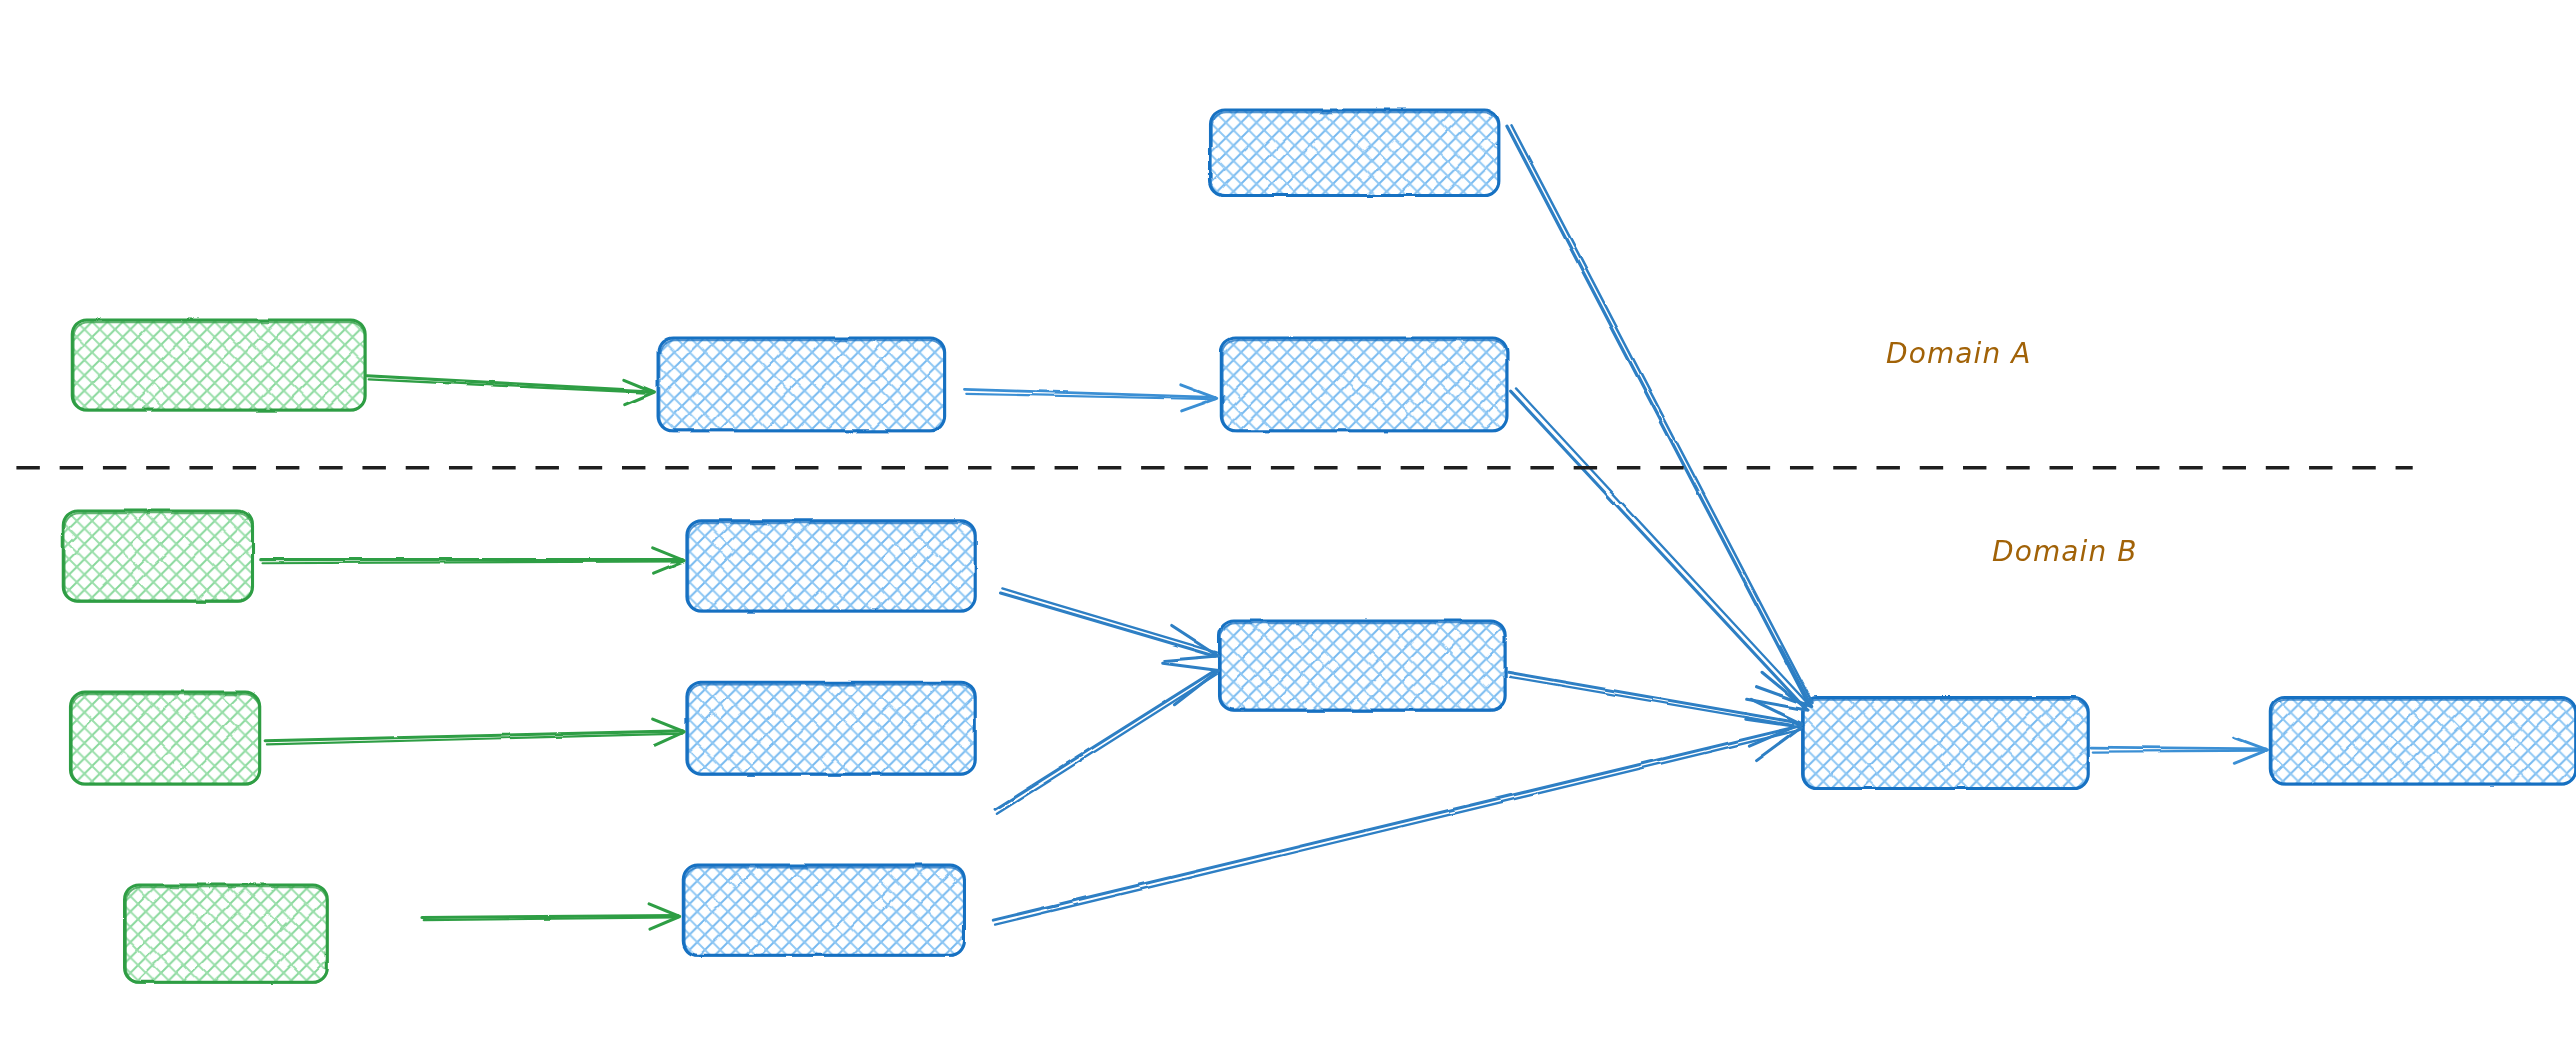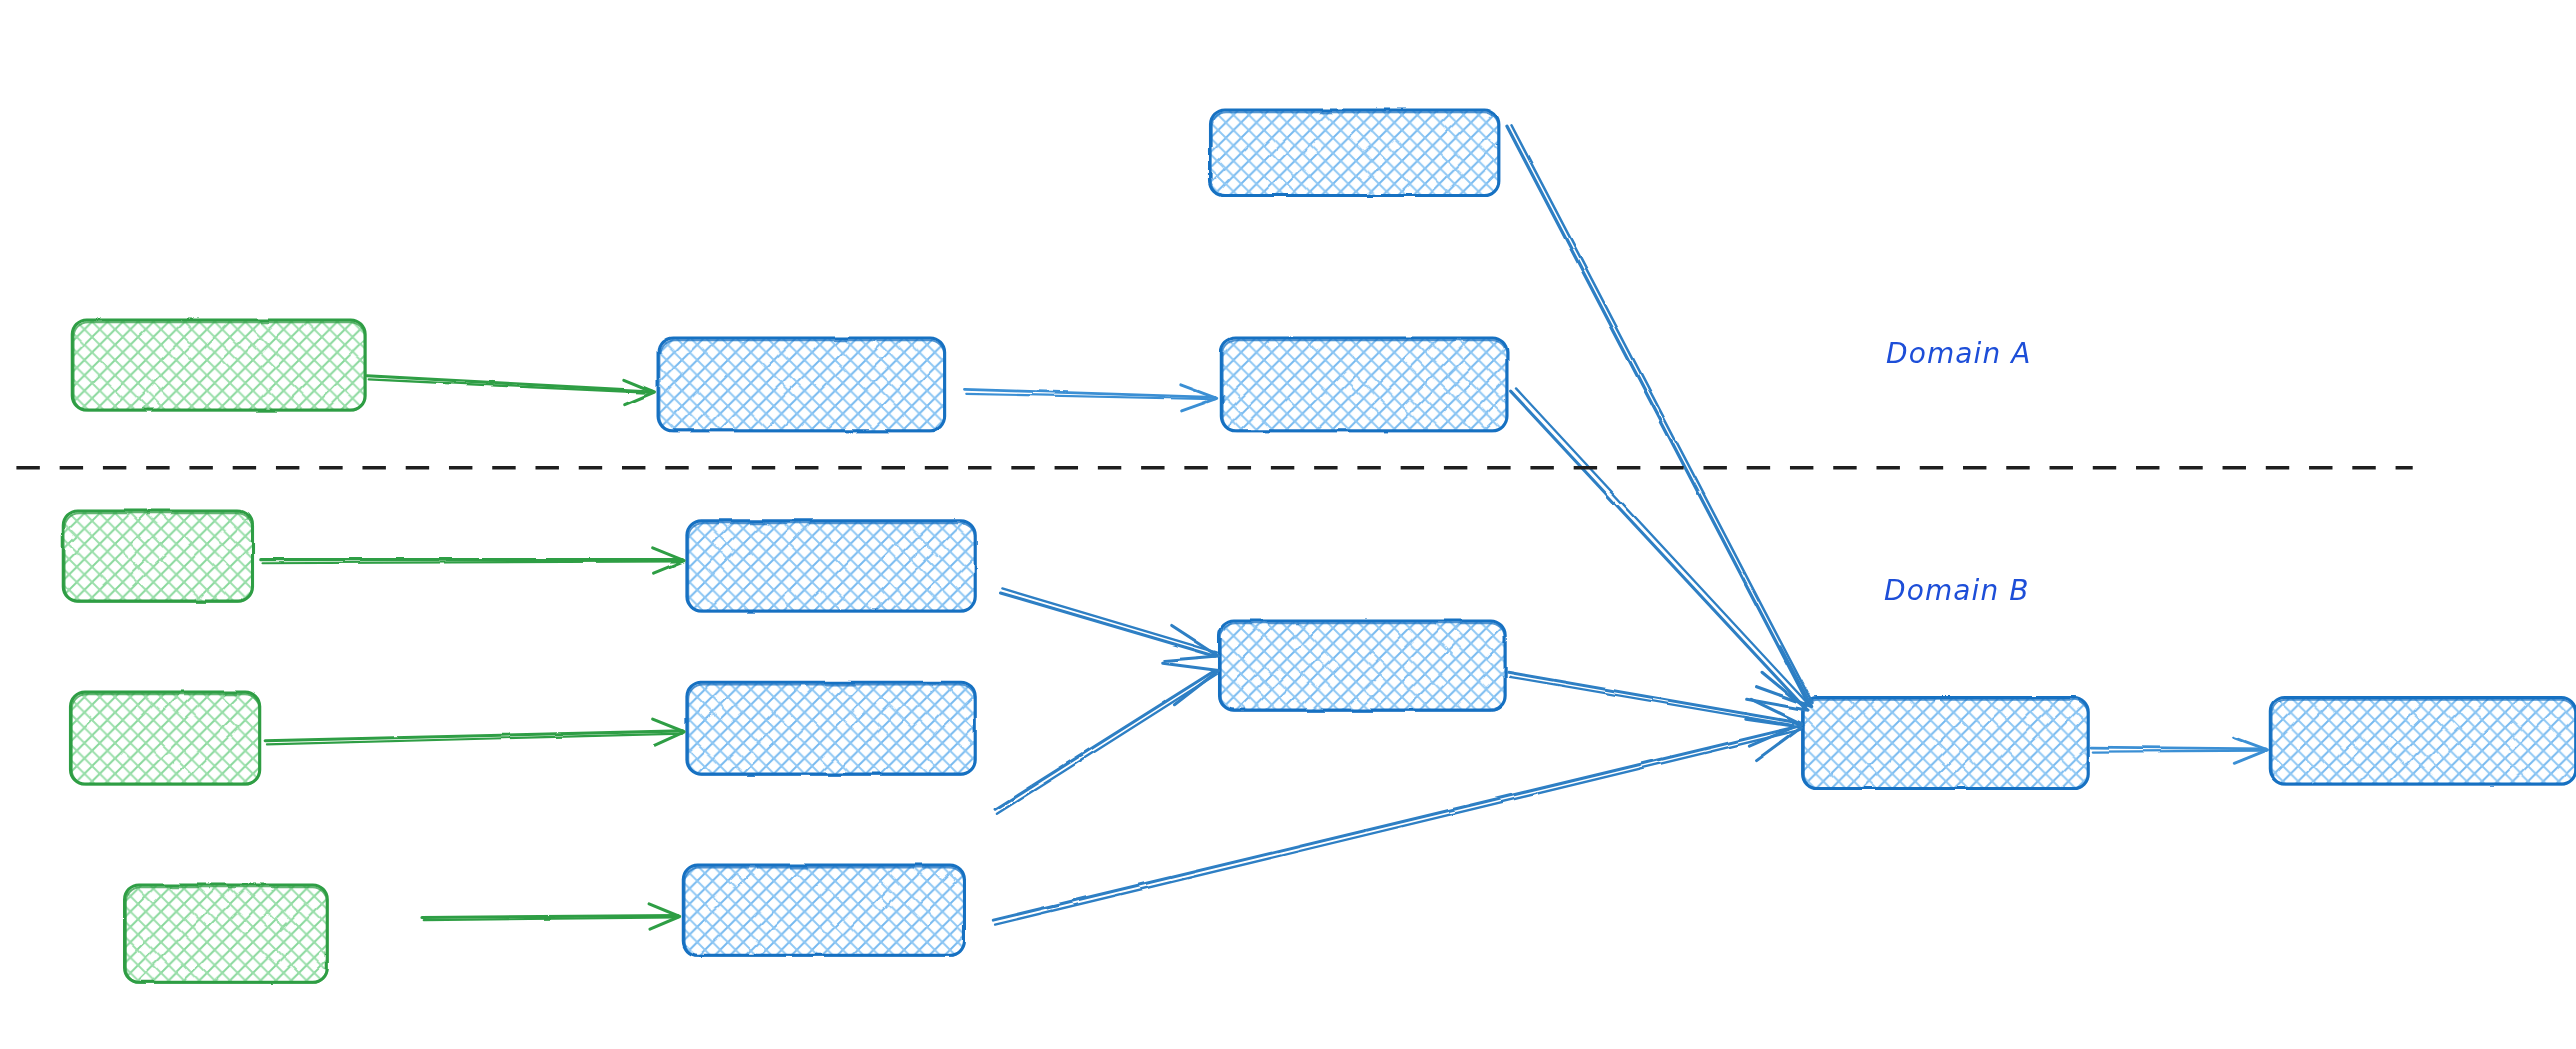--- a/index.html
+++ b/index.html
@@ -25,26 +25,26 @@
     width: 2576px;
     height: 1049px;
     overflow: visible;
   }
   .domain-label {
     position: absolute;
     font-family: "DejaVu Sans", sans-serif;
     font-size: 28px;
     font-style: italic;
     letter-spacing: 1.1px;
-    color: #1d4ed8;
+    color: #a16207;
     white-space: nowrap;
     user-select: none;
   }
   #label-domain-a { left: 1886px; top: 337px; }
-  #label-domain-b { left: 1884px; top: 535px; margin-top: 39px; }
+  #label-domain-b { left: 1992px; top: 535px; }
 </style>
 </head>
 <body>
 
 <div id="canvas">
 
   <svg class="layer" aria-hidden="true" viewBox="0 0 2858 1164" width="2576" height="1049">
     <defs>
       <pattern id="hatch-blue" width="17" height="17" patternUnits="userSpaceOnUse" patternTransform="rotate(0)">
         <path d="M -4 4 L 4 -4 M 0 17 L 17 0 M 13 21 L 21 13" stroke="#74b8ef" stroke-width="2.1" fill="none"></path>

